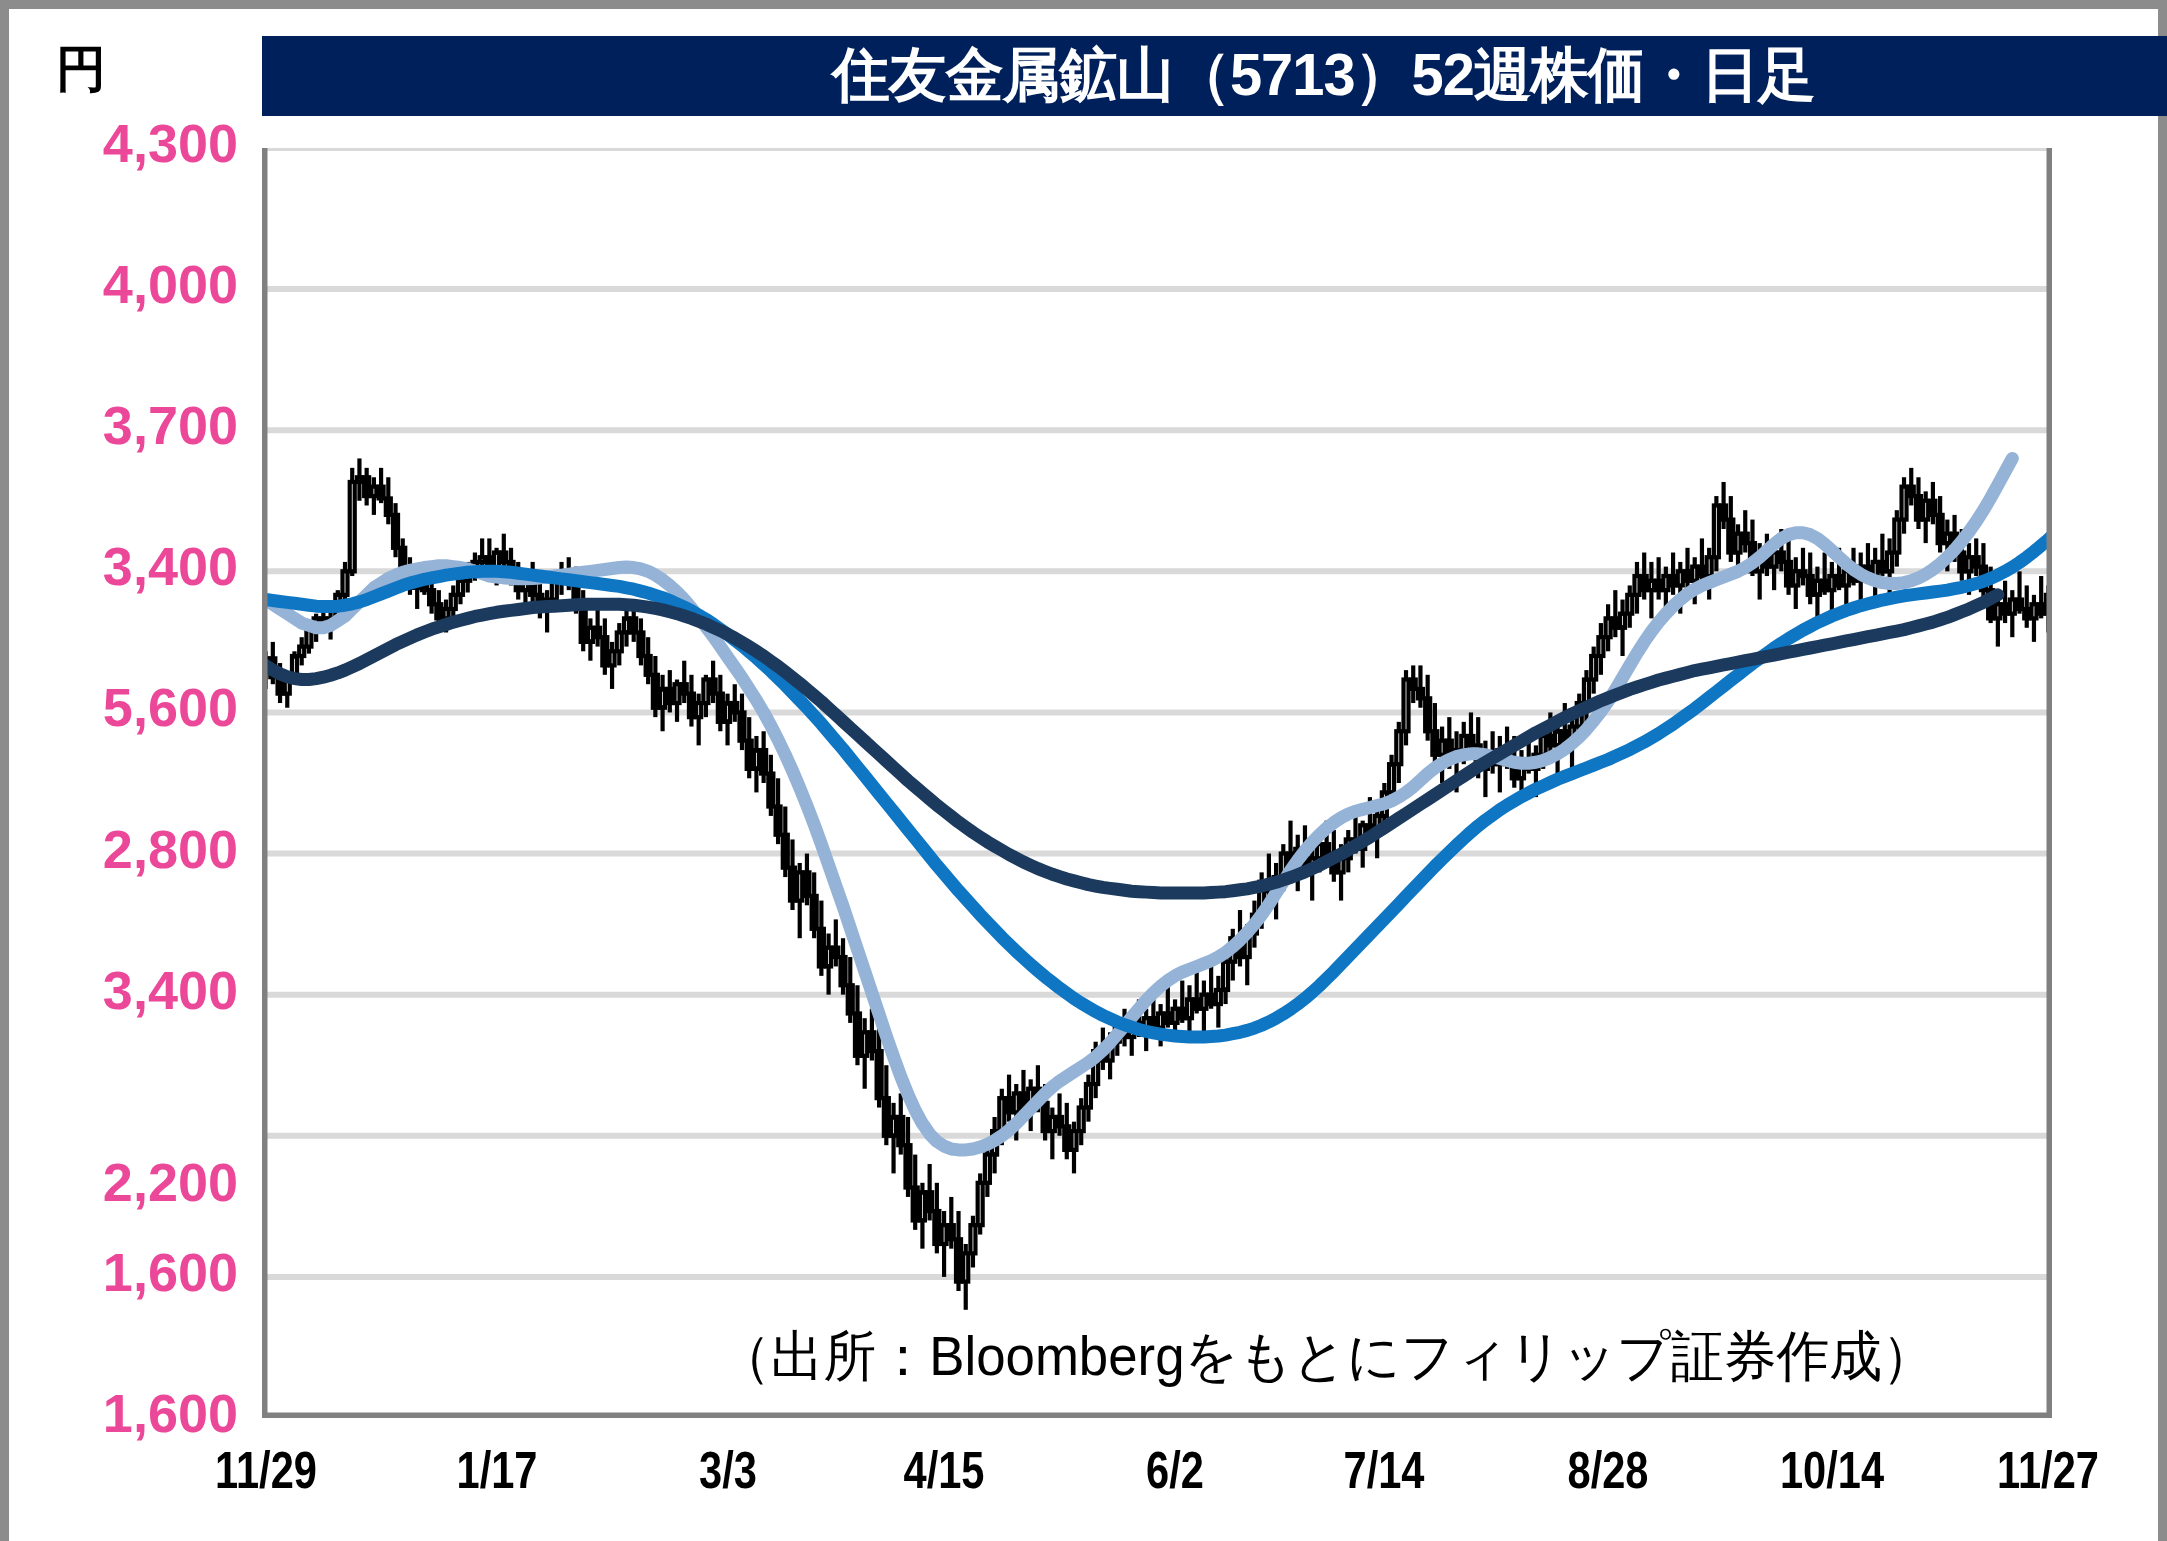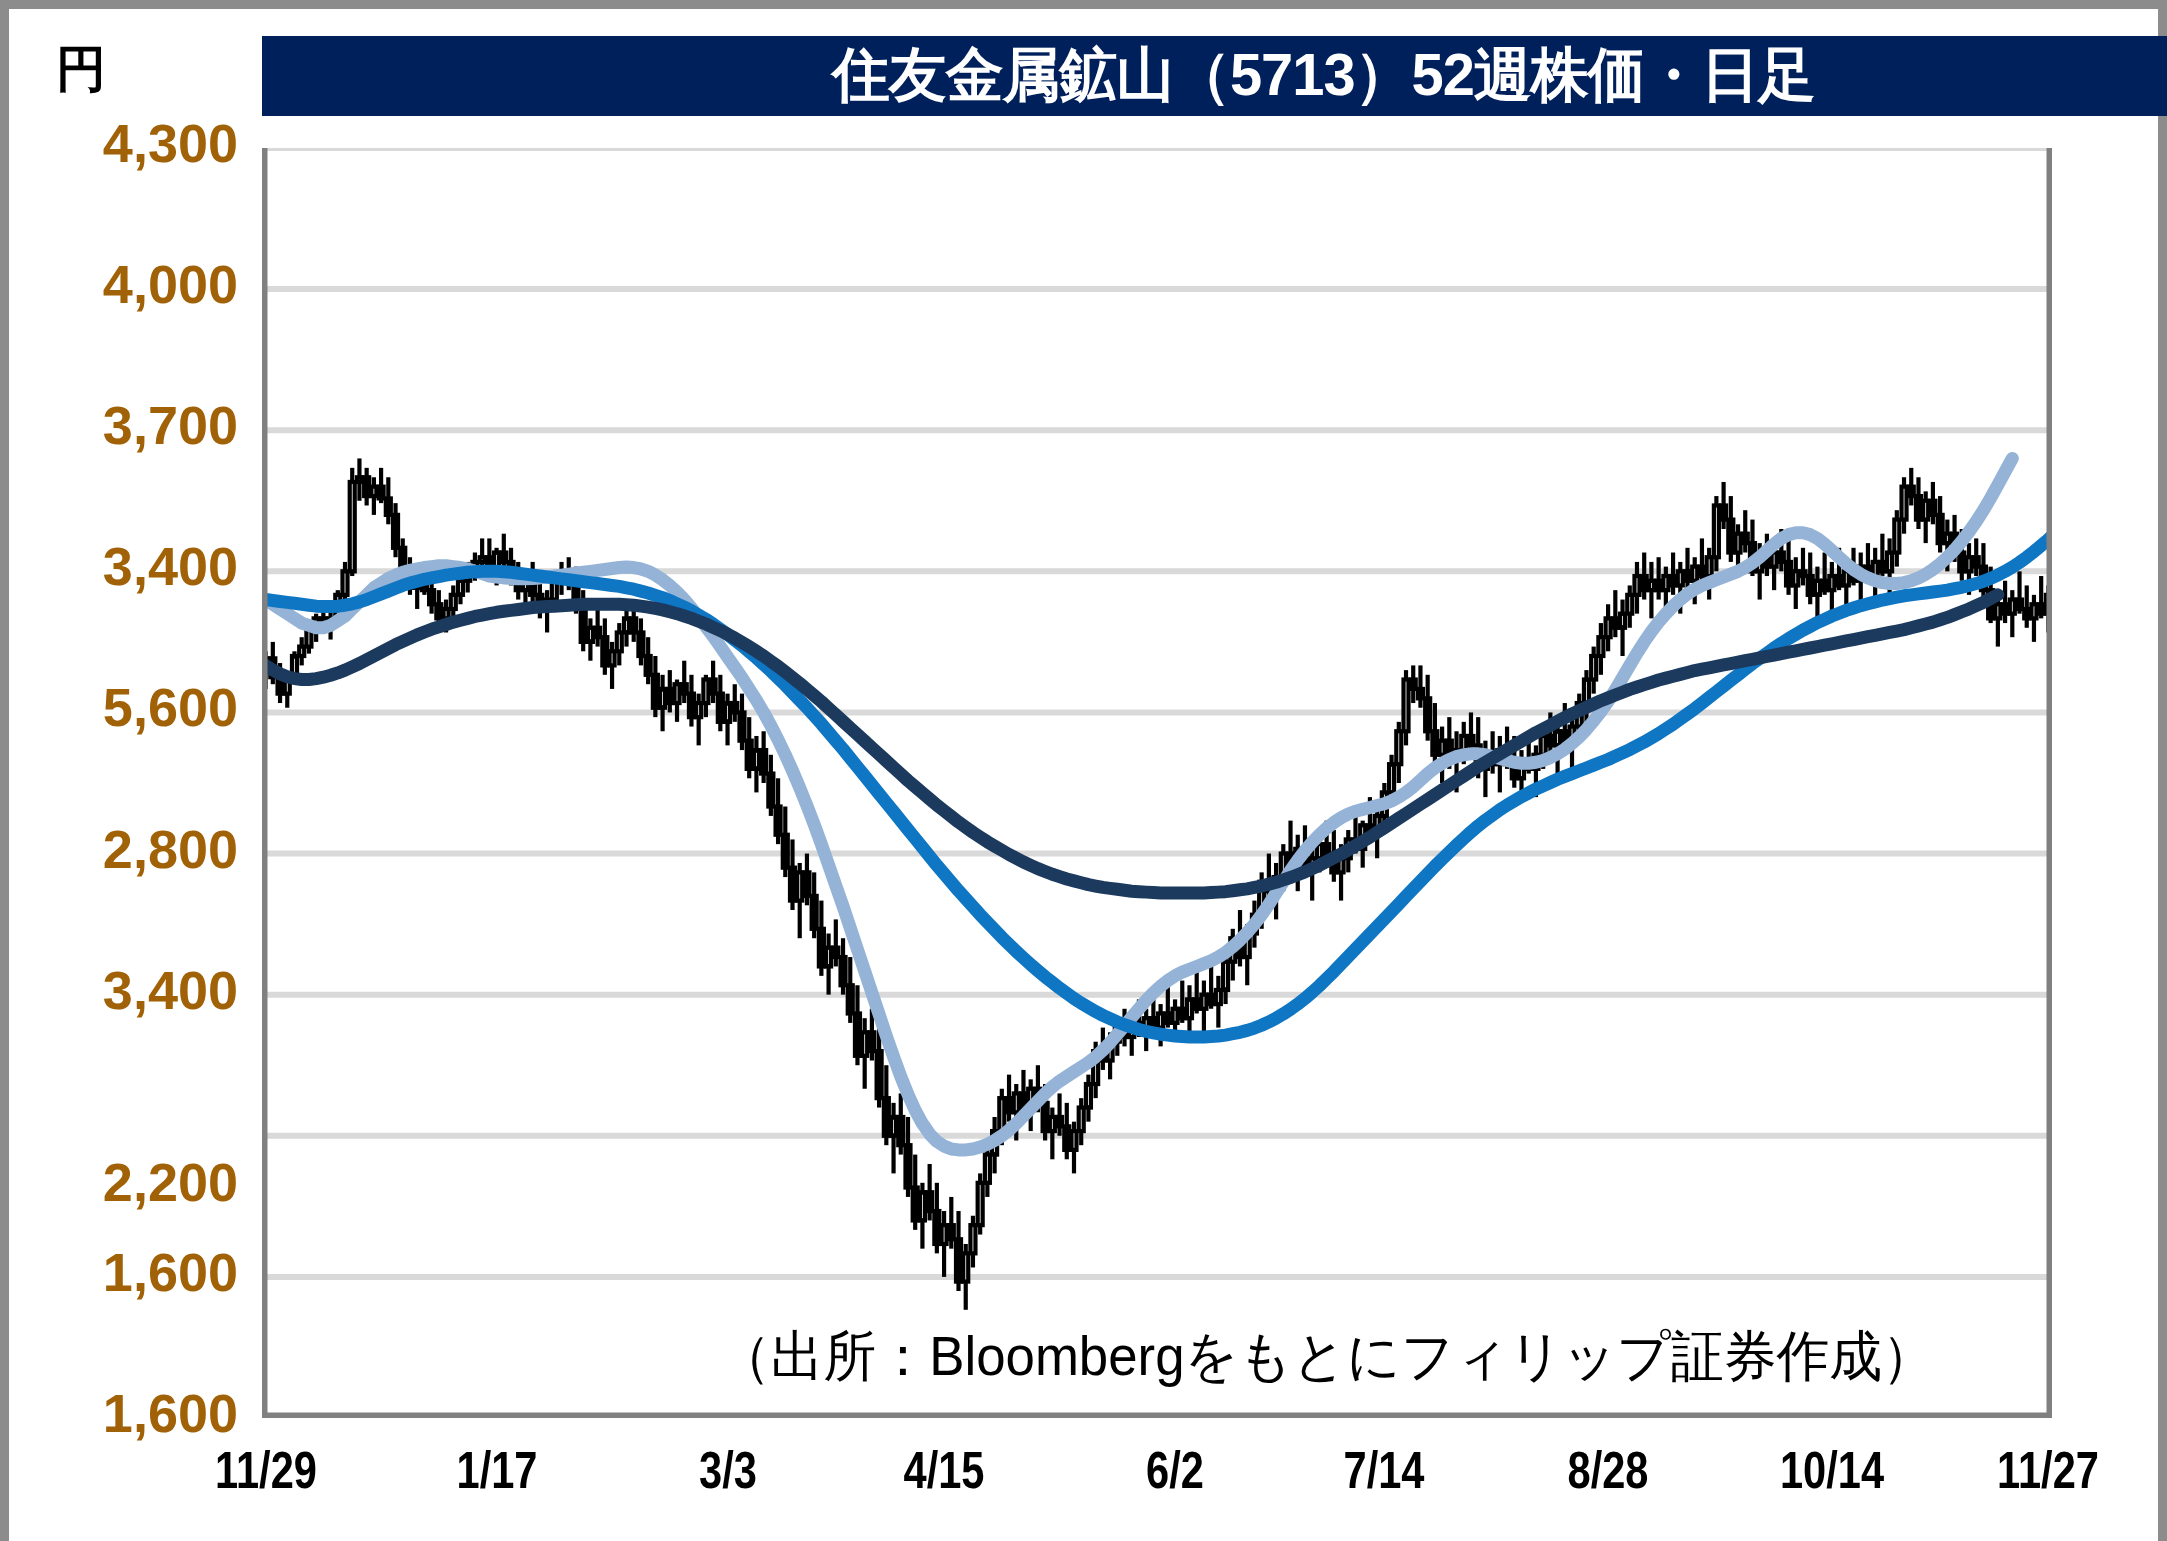--- a/index.html
+++ b/index.html
@@ -43,21 +43,21 @@
   #plot-area{
     position:absolute;
     left:262px;top:148px;
     width:1790px;height:1270px;
   }
   #plot-svg{display:block;}
   
   .ytick{
     position:absolute;
     right:2167px; 
-    font-size:54px;font-weight:bold;color:#a16207;
+    font-size:54px;font-weight:bold;color:#ec4899;
     white-space:nowrap;
     text-align:right;
     width:210px;
     left:28px;
   }
   
   .xtick{
     position:absolute;
     font-size:52px;font-weight:bold;color:#000;
     white-space:nowrap;

